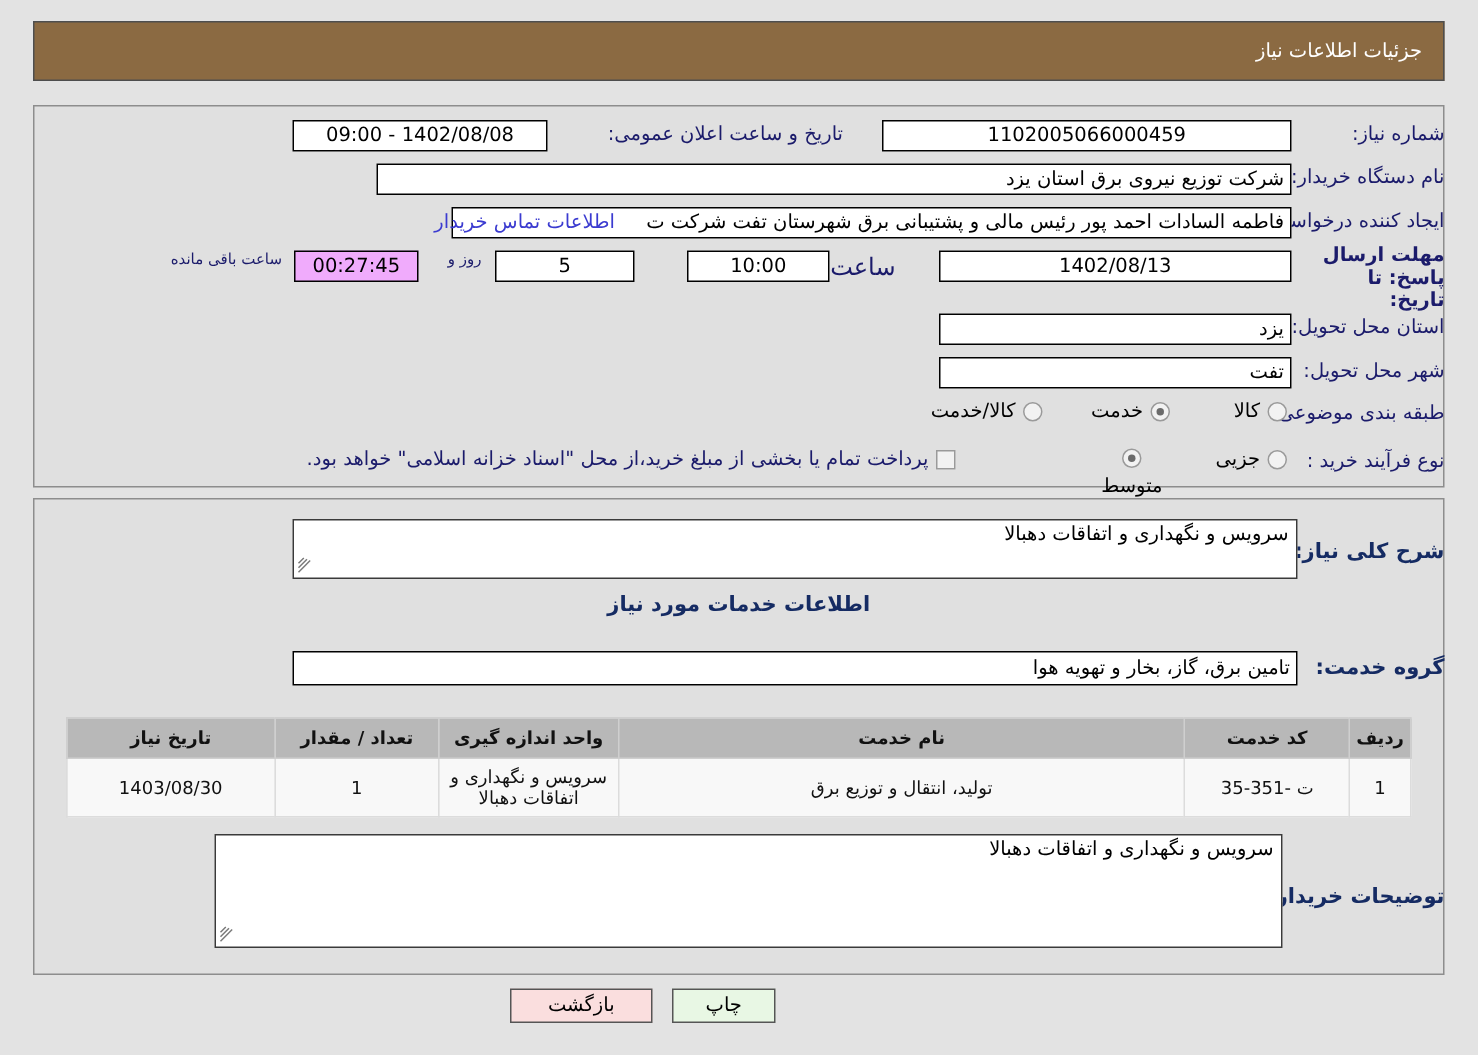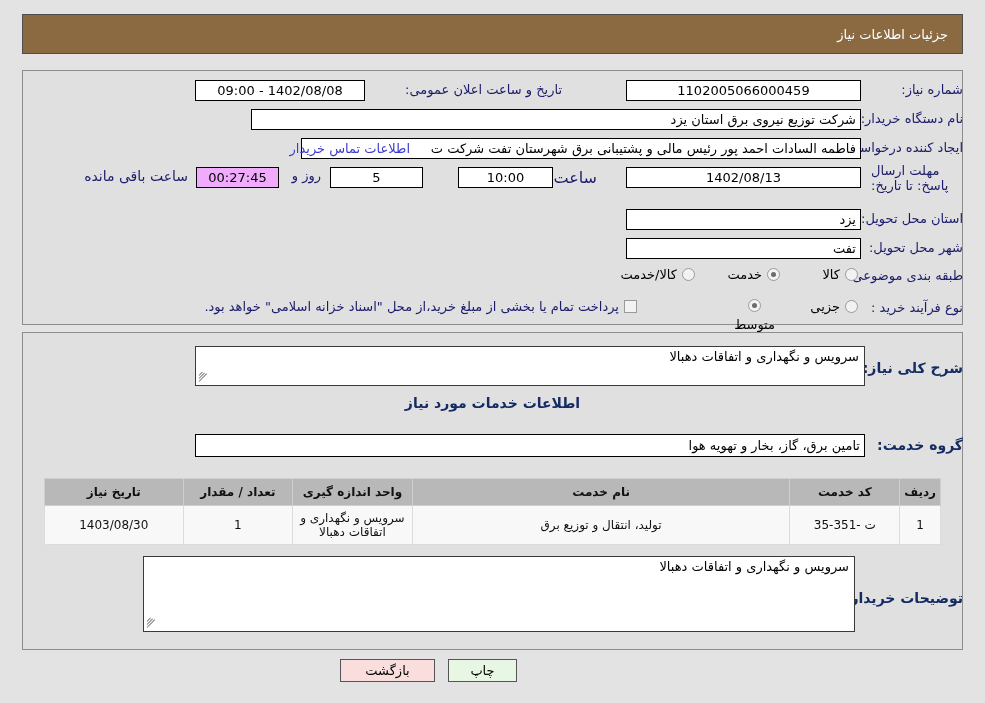--- a/index.html
+++ b/index.html
@@ -88,27 +88,27 @@
     overflow: hidden;
   }
   .fld.c { justify-content: center; }
   .fld.r { justify-content: flex-start; }
   .fld.cream { background: #f0abfc; }
 
   
   #l-num      { right: 22px;  top: 82px;  width: 92px; }
   #l-org      { right: 22px;  top: 111px; width: 92px; }
   #l-creator  { right: 22px;  top: 140px; width: 92px; }
-  #l-deadline { right: 22px;  top: 163px; width: 92px; line-height: 15px; white-space: normal; text-align: left; }
+  #l-deadline { right: 22px;  top: 163px; width: 92px; line-height: 15px; white-space: normal; text-align: right; font-weight: bold; }
   #l-prov     { right: 22px;  top: 211px; width: 92px; }
   #l-city     { right: 22px;  top: 240px; width: 92px; }
   #l-cat      { right: 22px;  top: 268px; width: 92px; }
   #l-proc     { right: 22px;  top: 300px; width: 92px; }
 
-  #f-num      { position: absolute; right: 124px; top: 80px;  width: 235px; }
+  #f-num      { position: absolute; right: 124px; top: 80px;  width: 273px; }
   #f-org      { position: absolute; right: 124px; top: 109px; width: 610px; }
   #f-creator  { position: absolute; right: 124px; top: 138px; width: 560px; }
   #f-date     { position: absolute; right: 124px; top: 167px; width: 235px; }
   #f-prov     { position: absolute; right: 124px; top: 209px; width: 235px; }
   #f-city     { position: absolute; right: 124px; top: 238px; width: 235px; }
 
   #contact-link {
     position: absolute;
     right: 575px; top: 141px;
     font-size: 13px;
@@ -119,23 +119,23 @@
   }
 
   
   #l-announce { position: absolute; right: 423px; top: 82px; font-size: 13px; color: #1b1b6b; }
   #f-announce { position: absolute; right: 620px; top: 80px; width: 170px; }
 
   
   #l-hour   { position: absolute; right: 388px; top: 168px; font-size: 16px; color: #1b1b6b; }
   #f-hour   { position: absolute; right: 432px; top: 167px; width: 95px; }
   #f-days   { position: absolute; right: 562px; top: 167px; width: 93px; }
-  #l-dayand { position: absolute; right: 664px; top: 168px; font-size: 13px; color: #1b1b6b; }
+  #l-dayand { position: absolute; right: 664px; top: 168px; font-size: 10px; color: #1b1b6b; }
   #f-count  { position: absolute; right: 706px; top: 167px; width: 83px; }
-  #l-remain { position: absolute; right: 797px; top: 168px; font-size: 14px; color: #1b1b6b; }
+  #l-remain { position: absolute; right: 797px; top: 168px; font-size: 10px; color: #1b1b6b; }
 
   
   .radio-grp { position: absolute; display: flex; align-items: center; gap: 5px; }
   .radio {
     width: 13px; height: 13px;
     border-radius: 50%;
     border: 1px solid #9a9a9a;
     background: #f2f2f2;
     display: inline-block;
     position: relative;

